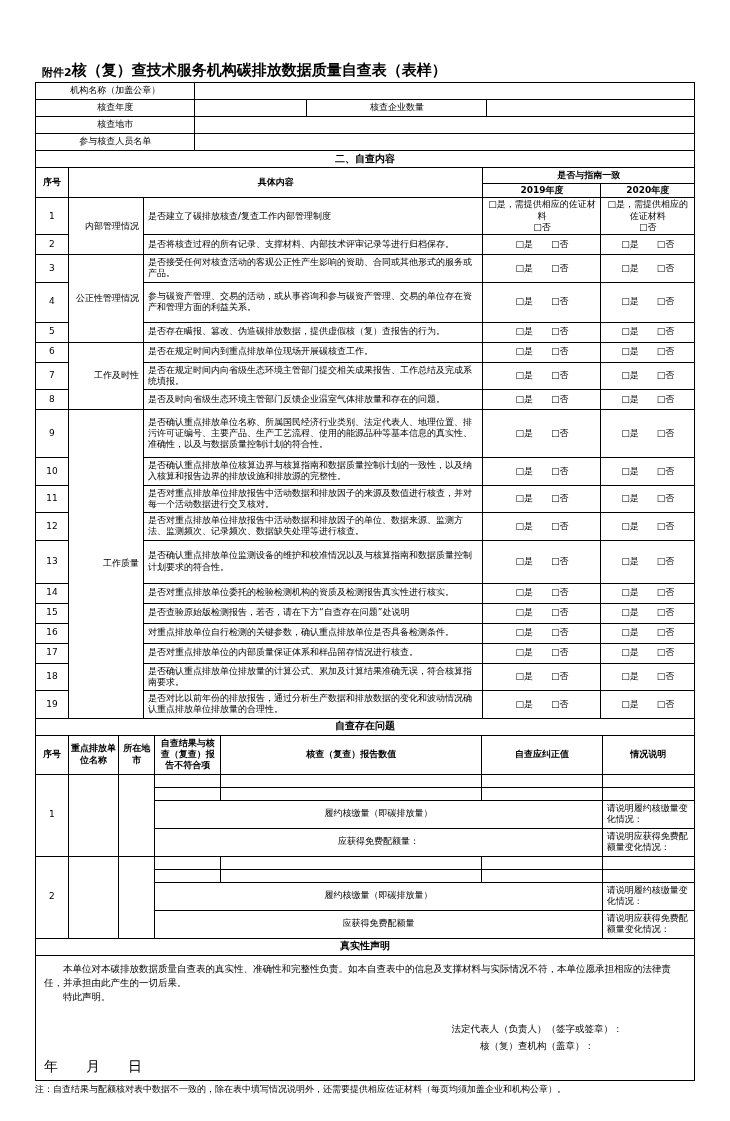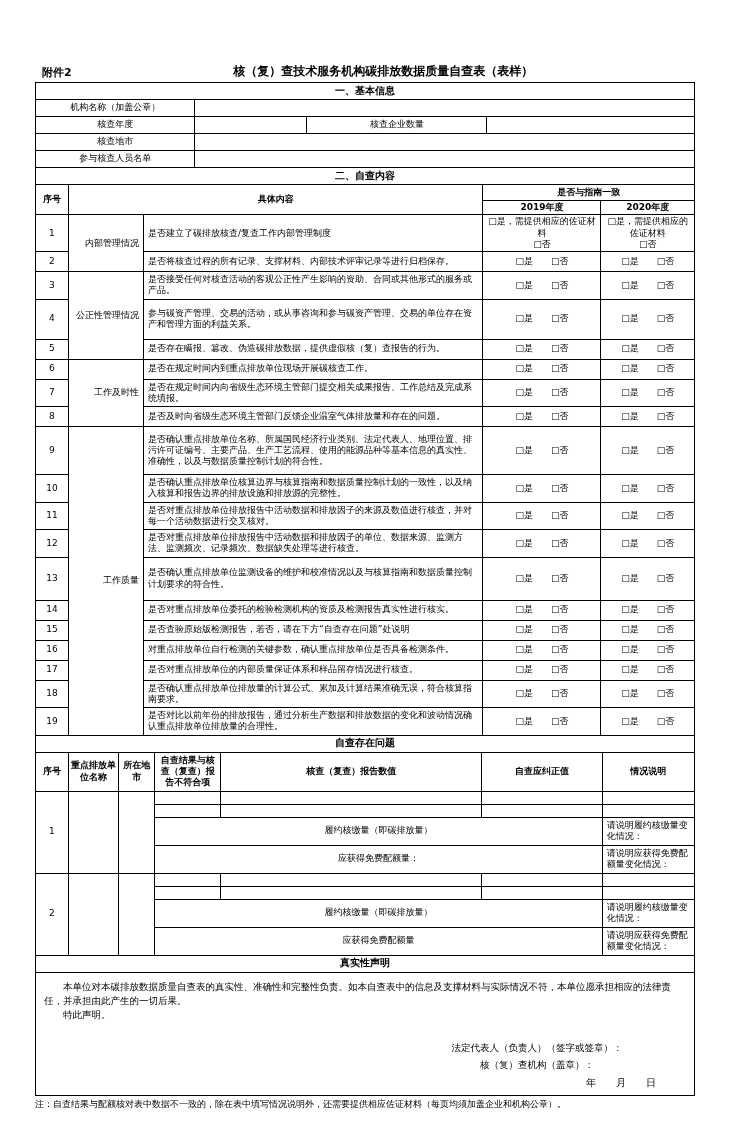--- a/index.html
+++ b/index.html
@@ -3,61 +3,58 @@
 <meta charset="utf-8">
 <style>
   html,body{margin:0;padding:0;}
   body{
     width:730px;height:1121px;background:#ffffff;color:#000;
     font-family:"DejaVu Sans",sans-serif;position:relative;overflow:hidden;
   }
   .page{position:absolute;left:35px;top:62px;width:660px;}
   .doc-header{display:flex;align-items:flex-end;height:18px;margin-bottom:3px;margin-left:7px;}
   .attach{font-size:11px;font-weight:bold;white-space:nowrap;}
-  .doc-title{flex:1;text-align:center;font-size:12px;font-weight:bold;}
+  .doc-title{flex:1;font-size:15px;font-weight:bold;}
   table.tbl{width:100%;border-collapse:collapse;table-layout:fixed;margin-top:-1px;}
   .tbl td{border:1px solid #000;font-size:9px;line-height:1.25;padding:2px 4px;
     vertical-align:middle;word-break:break-all;}
   tr.sec td{text-align:center;font-weight:bold;font-size:10px;height:14px;padding:1px 2px;}
   tr.hdr td{text-align:center;font-weight:bold;padding:1px 2px;}
   .tbl-a tr{height:17px;}
   td.c{text-align:center;}
   td.lbl{text-align:center;padding:1px 2px;}
   td.ans{text-align:center;white-space:pre-line;padding:1px 2px;}
   td.content{text-align:left;}
   td.cat{text-align:right;}
   .phdr td{height:36px;}
   .decl-cell{height:112px;vertical-align:top;padding:6px 8px 4px 8px !important;}
   .decl-para{text-indent:2em;font-size:9.5px;line-height:1.5;}
   .decl-closing{text-indent:2em;font-size:9.5px;line-height:1.5;}
   .signs{margin:16px 14px 0 auto;width:270px;text-align:center;font-size:9.5px;line-height:1.8;}
-  .dateline{text-align:right;padding-right:30px;font-size:10px;margin-top:4px;}
+  .dateline{padding-right:30px;font-size:14px;margin-top:4px;}
   .footnote{font-size:9px;margin-top:3px;line-height:1.3;}
 </style>
 </head>
 <body>
 
 <div class="page">
 
   <div class="doc-header">
     <span class="attach">附件2</span>
     <span class="doc-title">核（复）查技术服务机构碳排放数据质量自查表（表样）</span>
   </div>
 
   <table class="tbl tbl-a">
     <colgroup>
         <col style="width:24.2%">
         <col style="width:17%">
         <col style="width:27.3%">
         <col style="width:31.5%">
       </colgroup>
     <tbody>
-        <tr class="sec">
-          <td colspan="4">一、基本信息</td>
-        </tr>
     <tr>
       <td class="lbl">机构名称（加盖公章）</td>
       <td colspan="3"></td>
     </tr>
     <tr>
       <td class="lbl">核查年度</td>
       <td></td>
       <td class="lbl">核查企业数量</td>
       <td></td>
     </tr>

